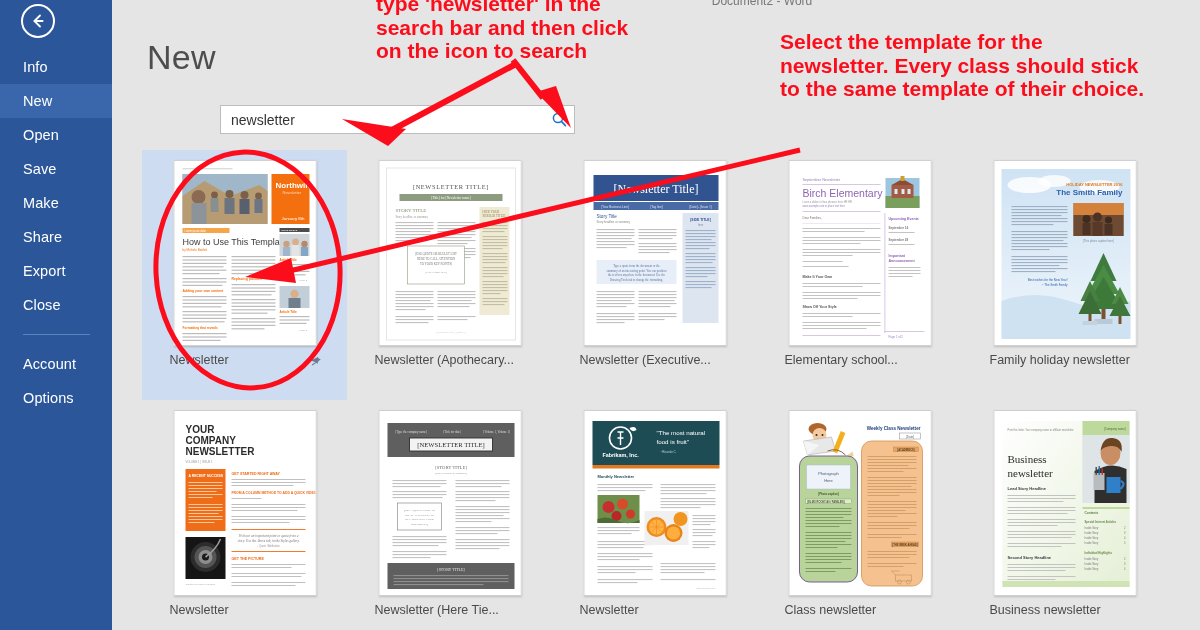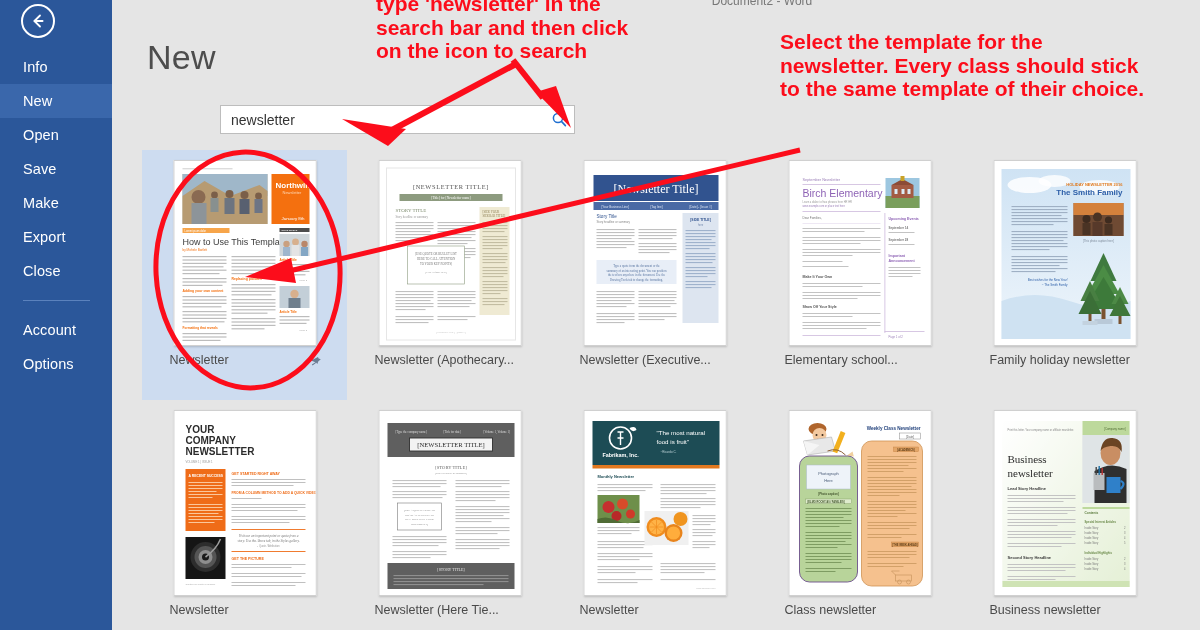--- a/index.html
+++ b/index.html
@@ -136,20 +136,21 @@
         <path d="M11 3.5 L5.4 9 L11 14.5" fill="none" stroke="#fff" stroke-width="1.8" stroke-linecap="round" stroke-linejoin="round"></path>
         <path d="M5.6 9 H13.6" fill="none" stroke="#fff" stroke-width="1.8" stroke-linecap="round"></path>
       </svg>
     </div>
     <div class="nav-list">
       <div class="nav-item">Info</div>
       <div class="nav-item active">New</div>
       <div class="nav-item">Open</div>
       <div class="nav-item">Save</div>
       <div class="nav-item">Make</div>
+      <div class="nav-item">Share</div>
       <div class="nav-item">Export</div>
       <div class="nav-item">Close</div>
       <div class="nav-sep"></div>
       <div class="nav-item">Account</div>
       <div class="nav-item">Options</div>
     </div>
   </div>
 
   <div class="content">
 

